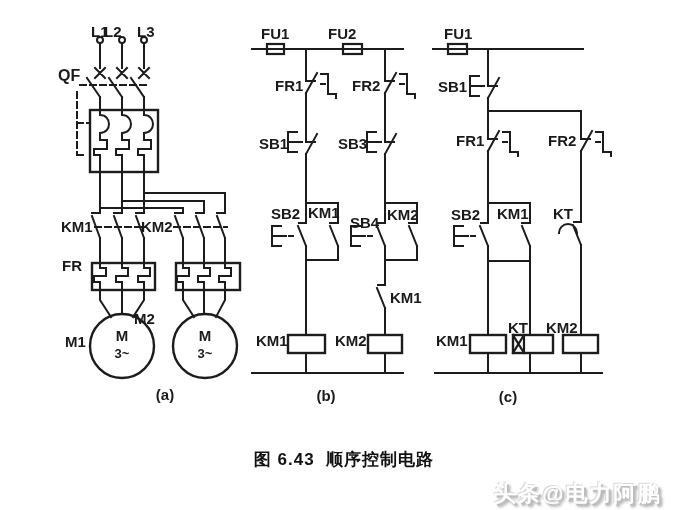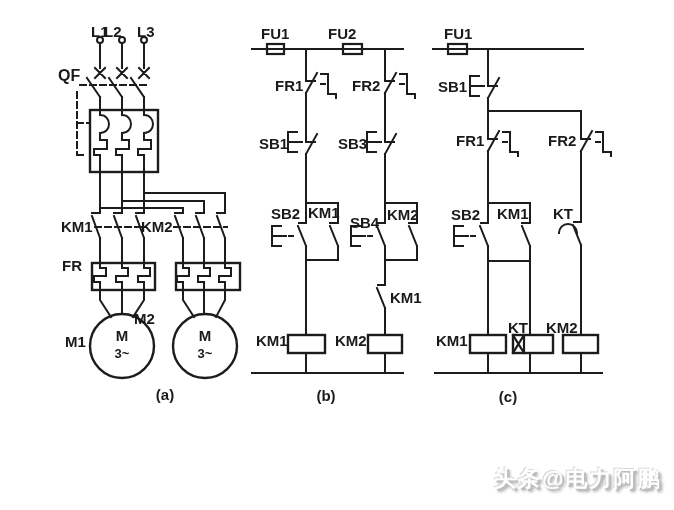--- a/index.html
+++ b/index.html
@@ -8,21 +8,21 @@
   #fig svg{position:absolute;left:0;top:0;}
   .lb{position:absolute;font:bold 15px "Liberation Sans",sans-serif;color:#1a1a1a;
       line-height:1;white-space:nowrap;}
   .c{text-align:center;}
   .fs13{font-size:13px;}
   .fs16{font-size:16px;}
   .caption{position:absolute;font:bold 17px "Liberation Sans",sans-serif;color:#111;
       letter-spacing:1px;white-space:pre;text-align:center;}
   .watermark{position:absolute;font:bold 22px "Liberation Sans",sans-serif;color:#ffffff;
       letter-spacing:2px;white-space:nowrap;
-      text-shadow:-1px -1px 0 #d8d8d8, 2px 2px 0 #bdbdbd, 3px 3px 3px #9e9e9e;}
+      text-shadow:-1px -1px 0 #d8d8d8, 2px 2px 0 #bdbdbd, 3px 3px 3px #9e9e9e;margin-top:15px;}
 </style>
 </head>
 <body>
 
 <div id="fig">
 
   <svg width="674" height="510" viewBox="0 0 674 510" fill="none" stroke="#1c1c1c" stroke-width="2" stroke-linecap="square">
 
     <g>
       <g>
@@ -192,14 +192,15 @@
   <span class="lb" style="left:456px;top:133px">FR1</span>
   <span class="lb" style="left:548px;top:133px">FR2</span>
   <span class="lb" style="left:451px;top:207px">SB2</span>
   <span class="lb" style="left:497px;top:206px">KM1</span>
   <span class="lb" style="left:553px;top:206px">KT</span>
   <span class="lb" style="left:436px;top:333px">KM1</span>
   <span class="lb" style="left:508px;top:320px">KT</span>
   <span class="lb" style="left:546px;top:320px">KM2</span>
   <span class="lb c" style="left:496px;top:389px;width:24px">(c)</span>
 
+  <span class="caption" style="left:244px;top:448px;width:200px">图 6.43  顺序控制电路</span>
   <span class="watermark" style="left:494px;top:464px">头条@电力阿鹏</span>
 </div>
 
 </body></html>

